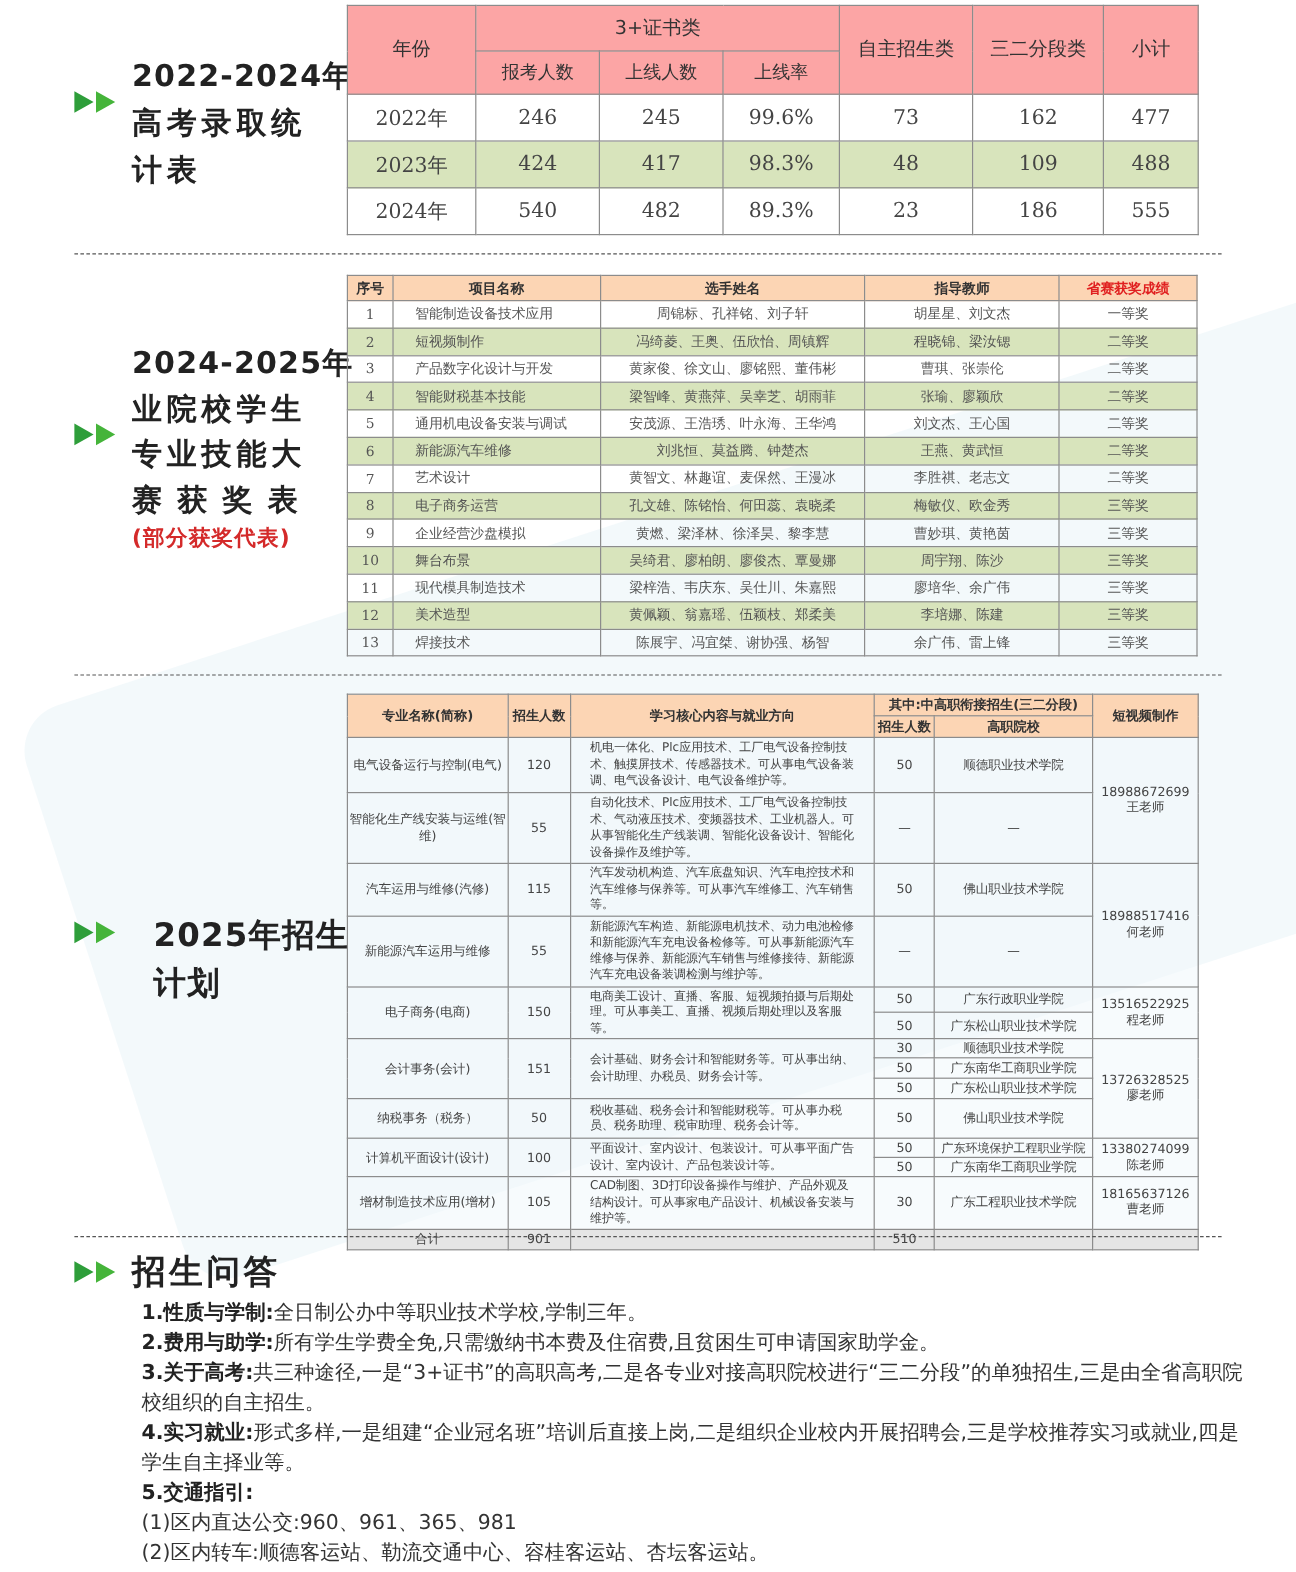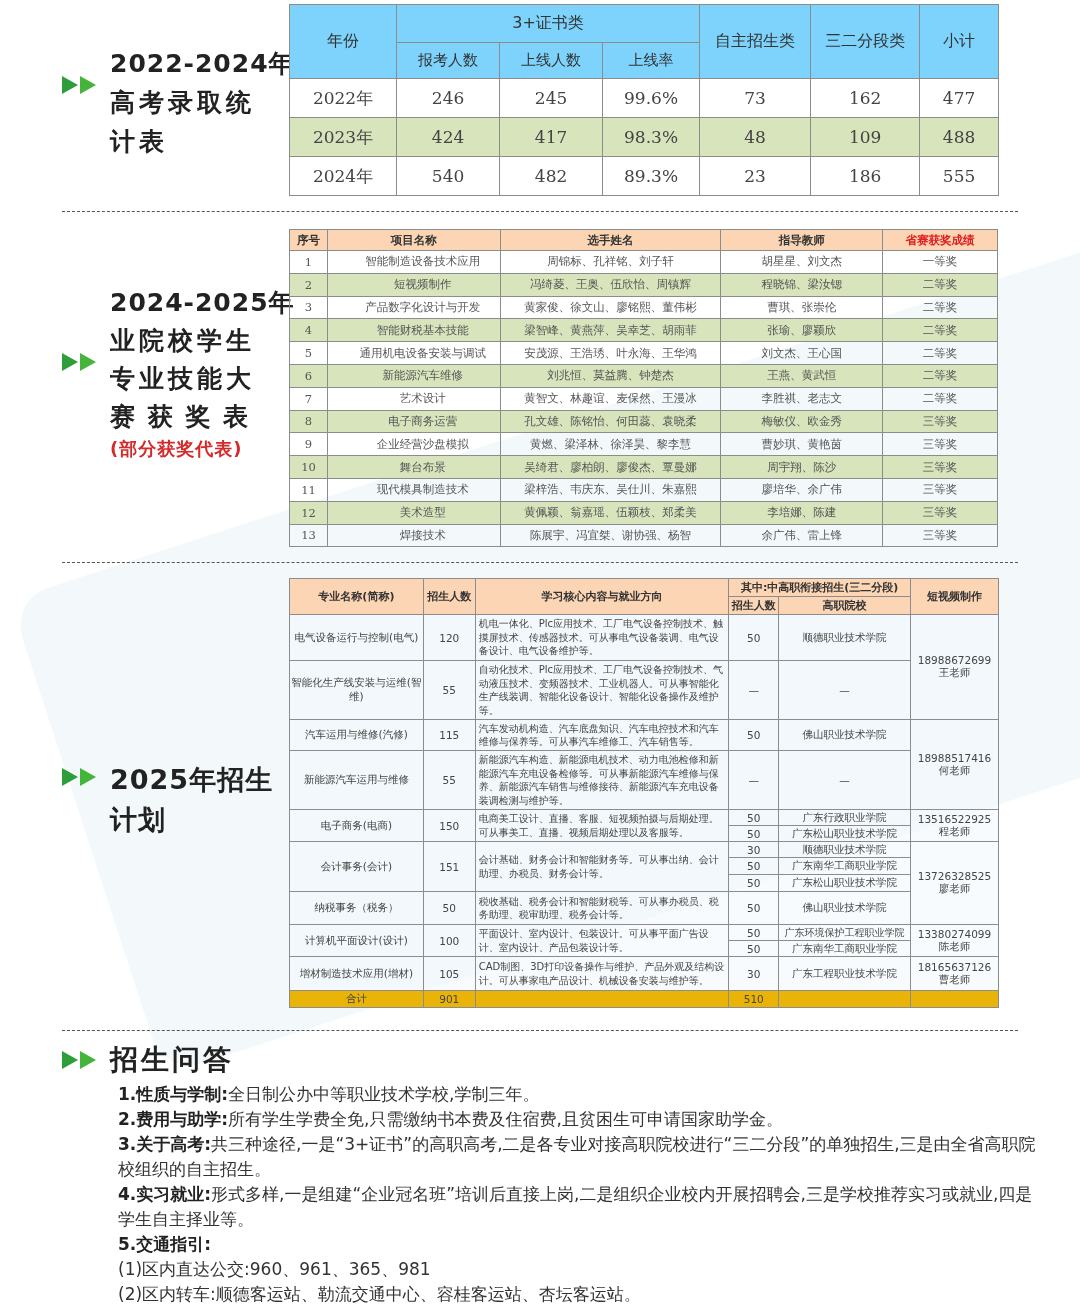--- a/index.html
+++ b/index.html
@@ -38,38 +38,38 @@
     border-left: 16px solid #3aaa35;
   }
   .arrow.a1 { border-left-color: #2e9e3a; }
   .arrow.a2 { border-left-color: #45b43a; }
 
   table { border-collapse: collapse; position: absolute; }
   td, th { border: 1px solid #8c8c8c; text-align: center; vertical-align: middle; font-weight: normal; }
 
   
   .t1 { left: 289px; top: 4px; width: 710px; font-family: "DejaVu Serif", "Liberation Serif", serif; }
-  .t1 th { background: #7dd3fc; color: #333; font-family: "DejaVu Sans", sans-serif; font-size: 16px; }
+  .t1 th { background: #fca5a5; color: #333; font-family: "DejaVu Sans", sans-serif; font-size: 16px; }
   .t1 td { font-size: 17px; height: 39px; color: #444; }
   .t1 tr.alt td { background: #d8e4bc; }
 
   
   .t2 { left: 289px; top: 229px; width: 709px; font-family: "DejaVu Serif", "Liberation Serif", serif; }
   .t2 th { background: #fcd5b4; font-size: 11.5px; font-weight: bold; height: 21px; font-family: "DejaVu Sans", sans-serif; color: #333; }
   .t2 th.red { color: #e02020; }
   .t2 td { font-size: 11.5px; height: 22.8px; color: #555; }
-  .t2 td.left { text-align: center; padding-left: 18px; }
+  .t2 td.left { text-align: left; padding-left: 18px; }
   .t2 tr.alt td { background: #d8e4bc; }
 
   
   .t3 { left: 289px; top: 578px; width: 710px; font-family: "DejaVu Sans", "Liberation Sans", sans-serif; }
   .t3 th { background: #fcd5b4; font-size: 11px; font-weight: bold; color: #333; }
   .t3 td { font-size: 10.5px; color: #444; background: rgba(240,248,252,0.55); }
-  .t3 td.desc { text-align: left; padding: 1px 3px; line-height: 13.5px; font-size: 10px; }
-  .t3 tr.total td { background: #eab308; color: #444; margin-top: 20px; }
+  .t3 td.desc { text-align: left; padding: 1px 16px; line-height: 13.5px; font-size: 10px; }
+  .t3 tr.total td { background: #e5e5e5; color: #444; margin-top: 20px; }
 
   .qa { position: absolute; left: 118px; top: 1082px; width: 920px; z-index: 1; font-size: 17px; color: #333; line-height: 25px; }
   .qa .q { font-weight: bold; color: #222; }
   .qa p { margin: 0; }
   .qa .sub { margin-left: 0; }
 </style>
 </head>
 <body>
 
 <div class="bg-swoosh2"></div>
@@ -244,21 +244,21 @@
       </tr>
 </tbody>
   </table>
 
 <div class="divider" style="top:562px;"></div>
 
 <div class="arrows" style="left:62px; top:768px;">
   <div class="arrow a1"></div>
     <div class="arrow a2"></div>
 </div>
-<div class="sec-title" style="left:110px; top:760px; font-size:27px; line-height:40px;">
+<div class="sec-title" style="left:128px; top:760px; font-size:27px; line-height:40px;">
   <div>2025年招生</div>
   <div>计划</div>
 </div>
 
 <table class="t3">
   <tbody>
       <tr style="height:18px;">
     <th rowspan="2" style="width:134px;">专业名称(简称)</th>
     <th rowspan="2" style="width:52px;">招生人数</th>
     <th rowspan="2" style="width:254px;">学习核心内容与就业方向</th>

